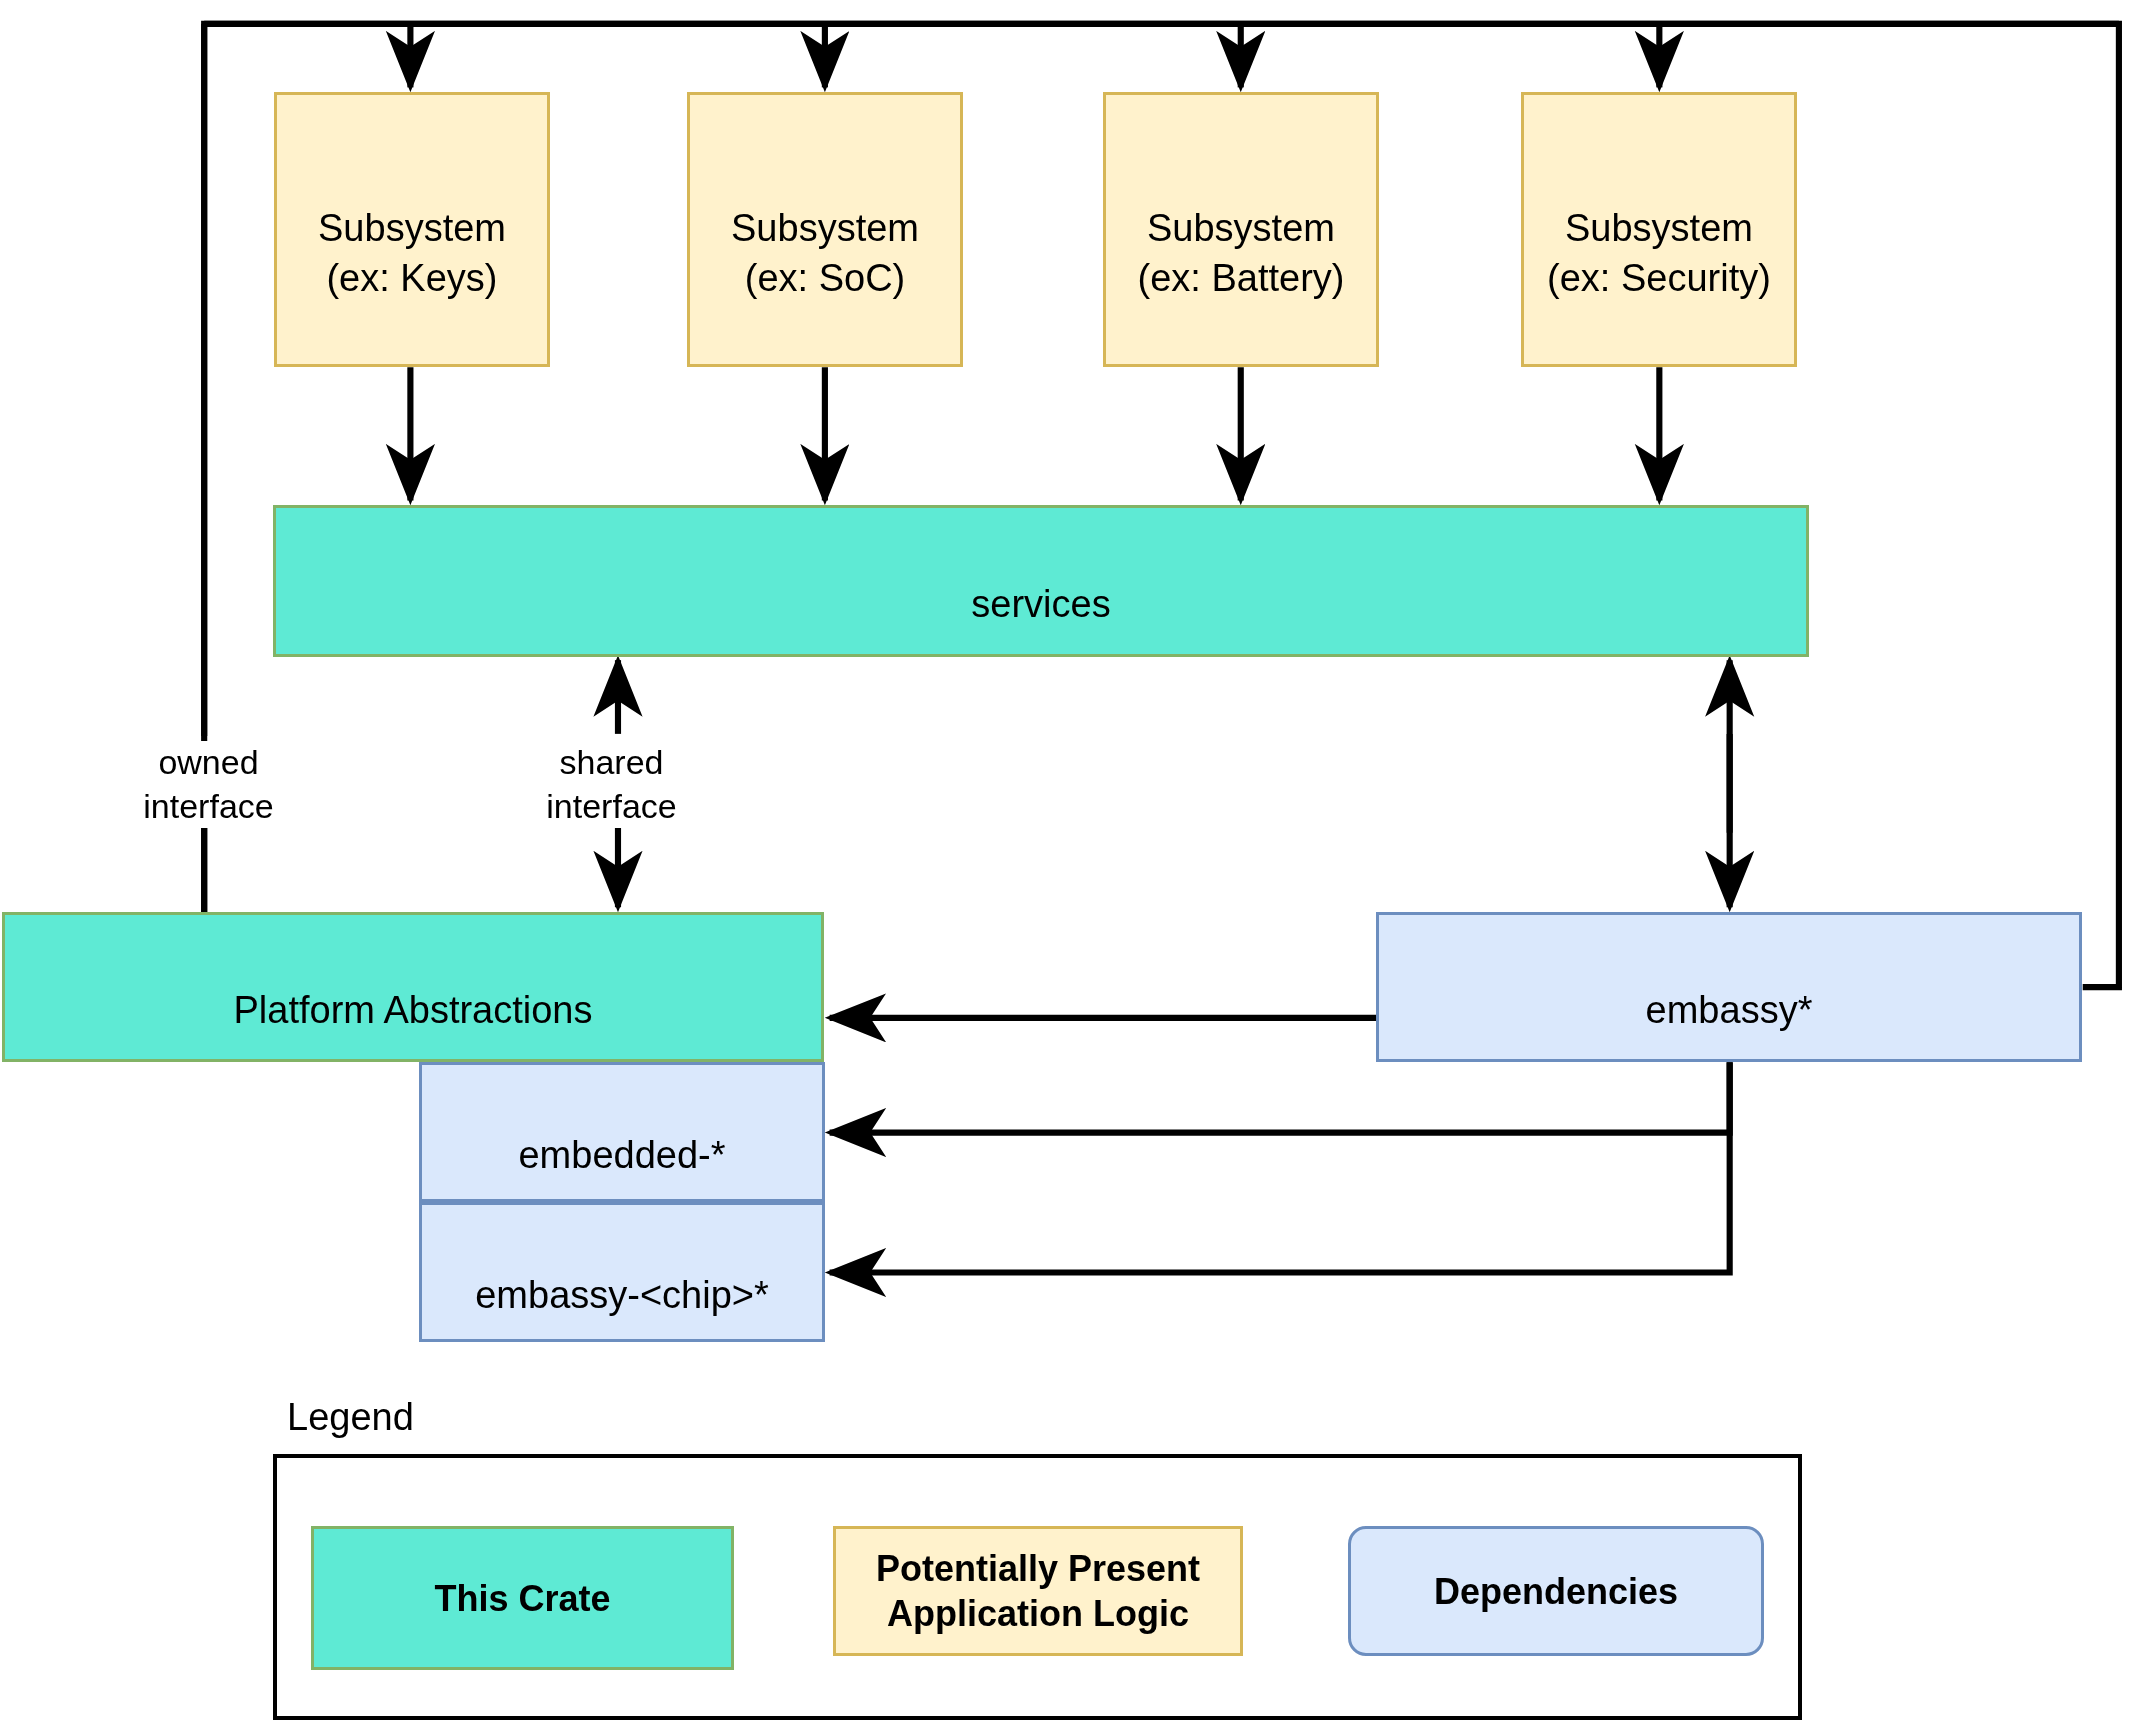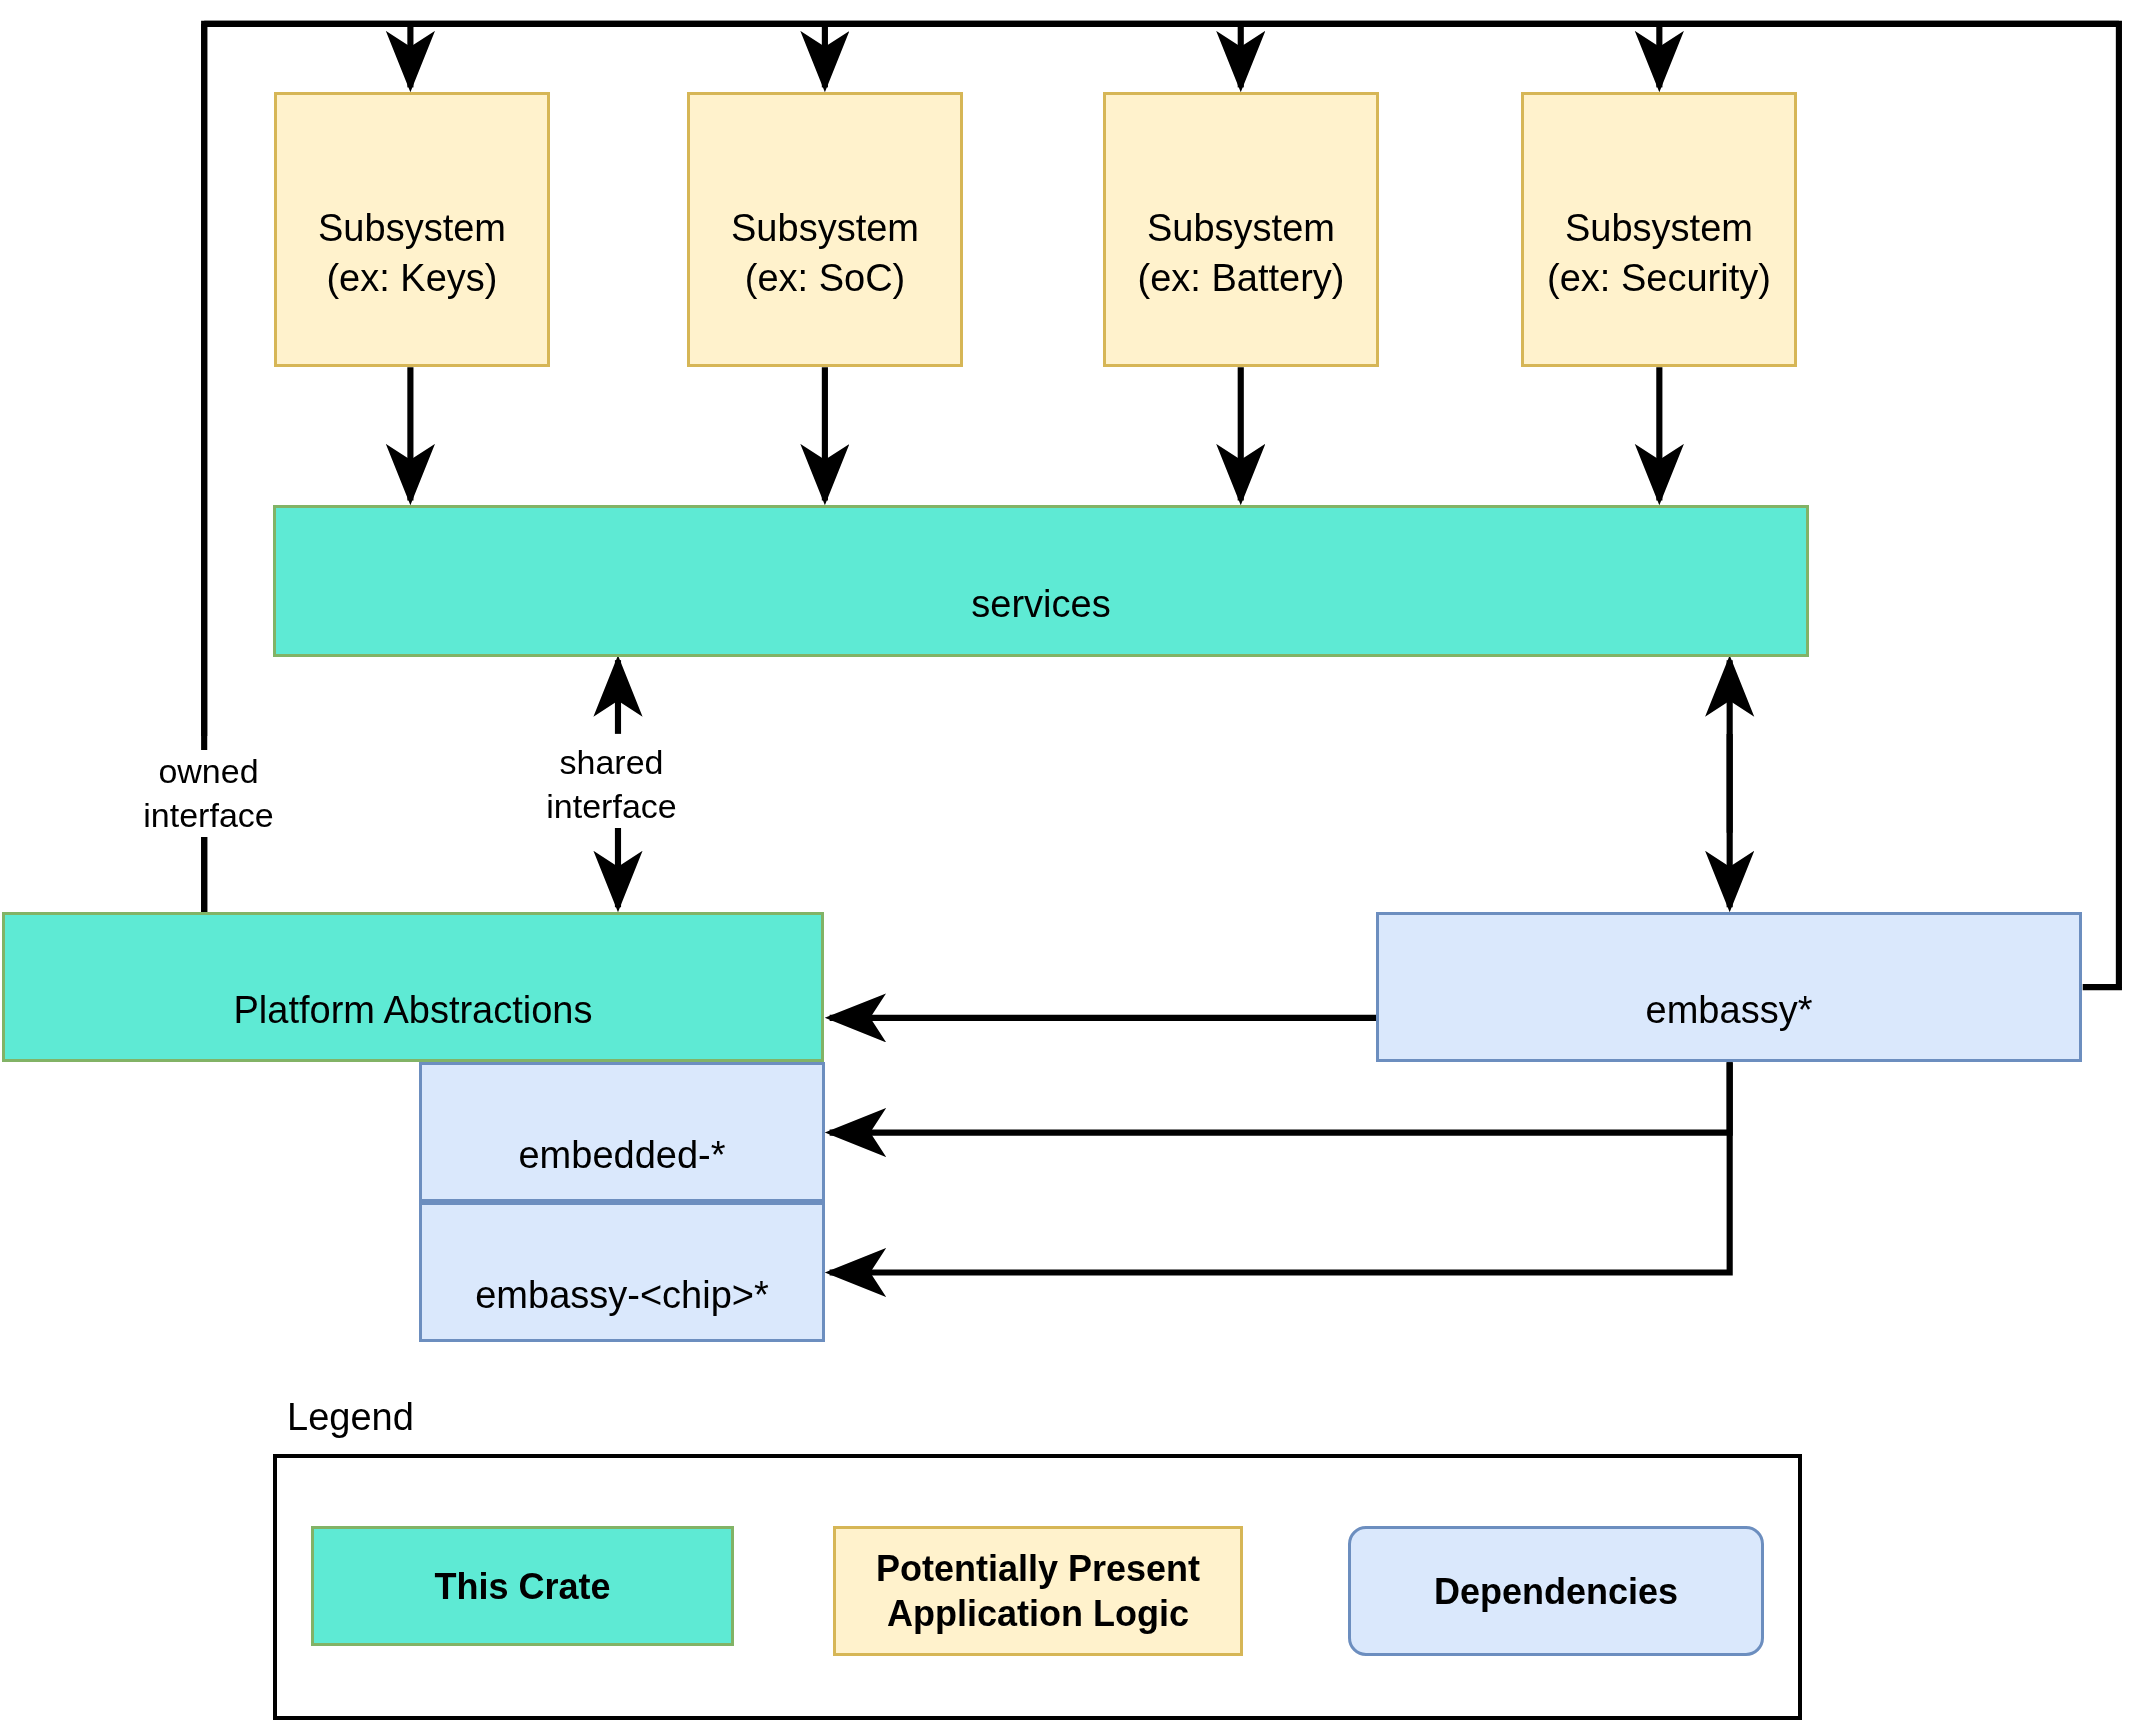--- a/index.html
+++ b/index.html
@@ -67,21 +67,21 @@
   
   .edge-label{
     position:absolute;
     font-size:34px;
     line-height:1.28;
     text-align:center;
     white-space:pre-line;
     background:#ffffff;
     z-index:3;
   }
-  #lbl-owned{  left:106px; top:741px; width:205px;margin-top:9px; }
+  #lbl-owned{  left:106px; top:741px; width:205px; }
   #lbl-shared{ left:509px; top:741px; width:205px; }
 
   
   #legend-title{
     position:absolute;
     left:287px; top:1396px;
     font-size:38px;
     z-index:3;
   }
   #legend-box{
@@ -99,21 +99,21 @@
     display:flex;
     align-items:center;
     justify-content:center;
     text-align:center;
     font-size:36px;
     font-weight:bold;
     line-height:1.25;
     white-space:pre-line;
     z-index:3;
   }
-  #chip-0{ left:311px;  top:1526px; width:423px; height:120px; }
+  #chip-0{ left:311px;  top:1526px; width:423px; height:144px; }
   #chip-1{ left:833px; top:1526px; width:410px; height:130px; }
   #chip-2{ left:1348px; top:1526px; width:416px; height:130px;border-radius:18px; }
 </style>
 </head>
 <body>
 
 <div id="stage">
 
   <svg id="wires" viewBox="0 0 3150 2540" preserveAspectRatio="none" xmlns="http://www.w3.org/2000/svg">
     <defs>

